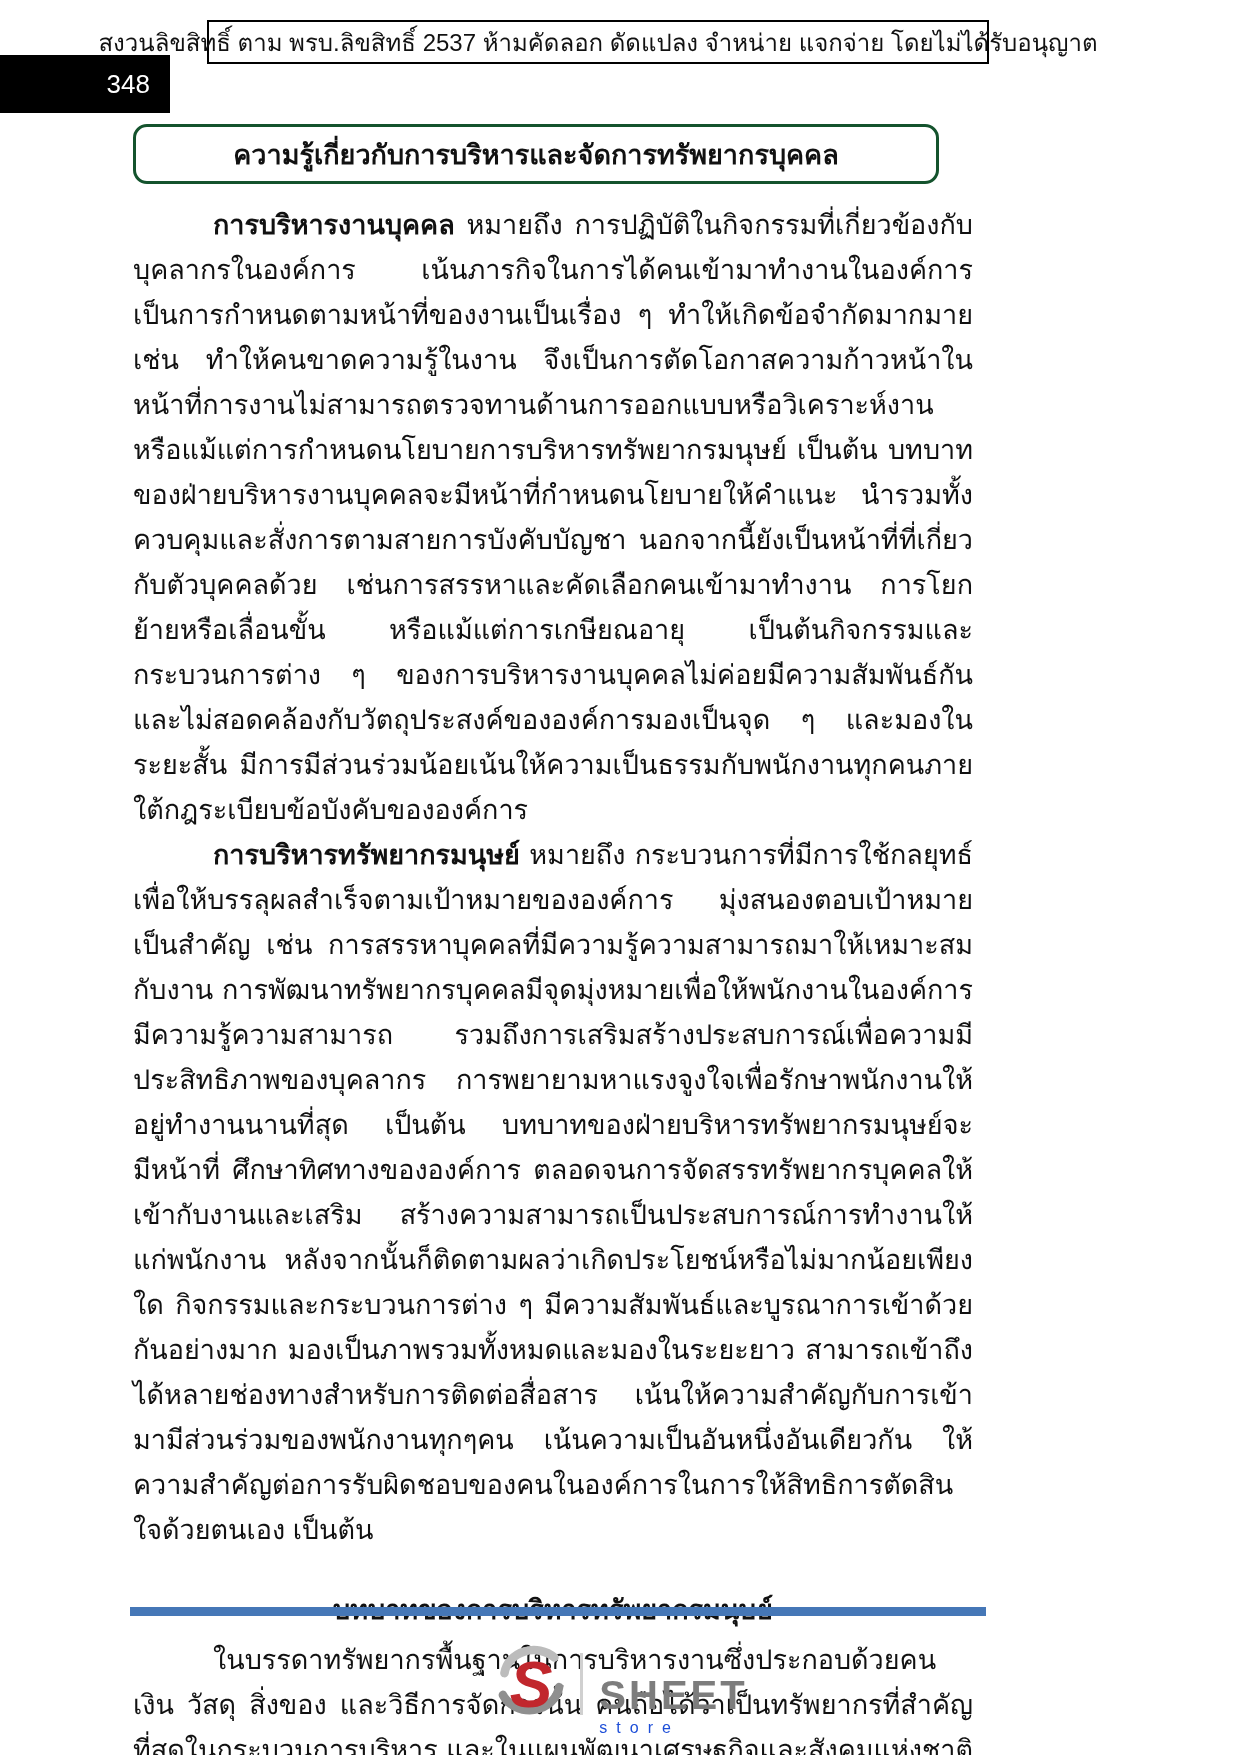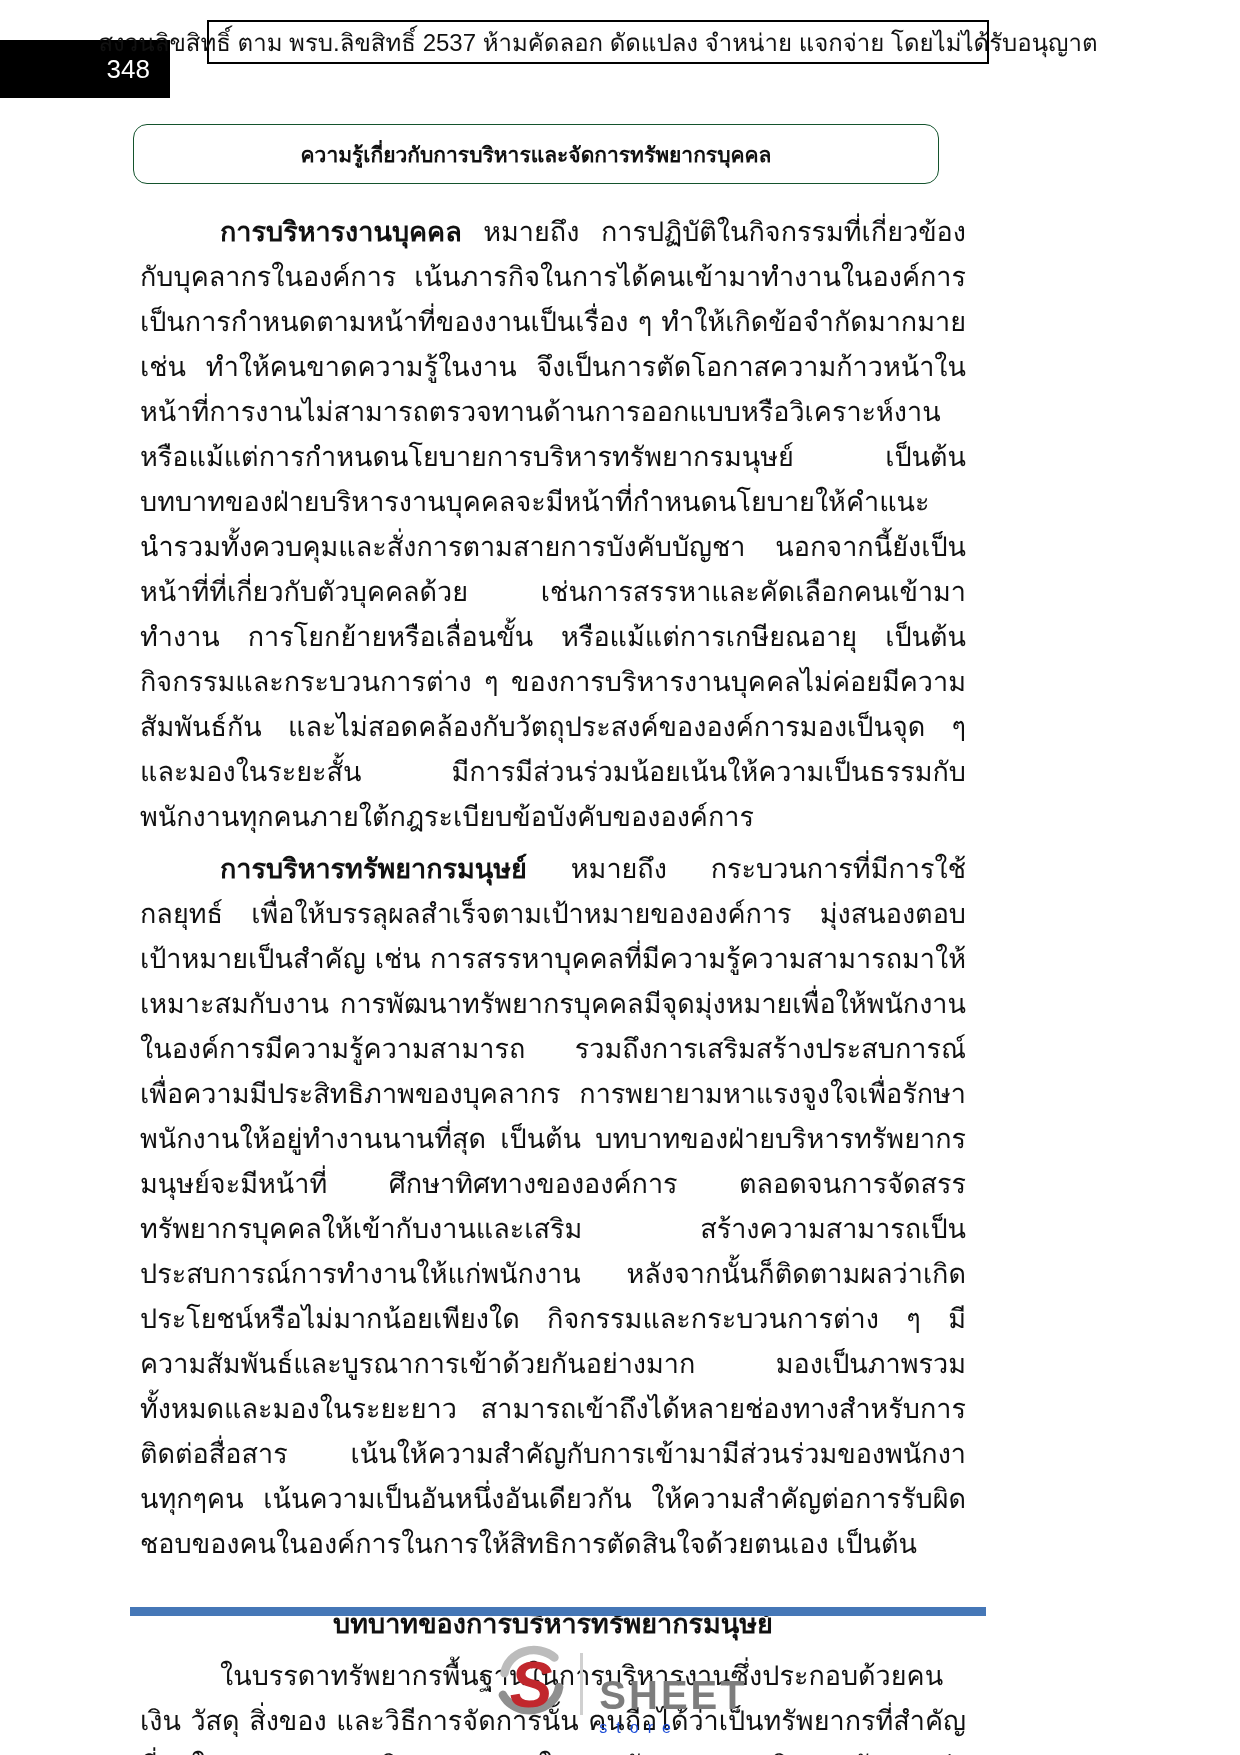--- a/index.html
+++ b/index.html
@@ -9,21 +9,21 @@
     height: 1755px;
     background: #ffffff;
     font-family: "Liberation Sans", "DejaVu Sans", sans-serif;
     color: #111111;
     overflow: hidden;
   }
 
   
   .page-number-box {
     position: absolute;
-    left: 0; top: 40px;
+    left: 0; top: 55px;
     width: 170px; height: 58px;
     background: #000000;
     color: #ffffff;
     display: flex; align-items: center; justify-content: flex-end;
     padding-right: 20px; box-sizing: border-box;
     font-size: 26px;
   }
   .copyright-box {
     position: absolute;
     left: 207px; top: 20px;
@@ -33,38 +33,38 @@
     display: flex; align-items: center; justify-content: center;
     font-size: 24px;
     white-space: nowrap;
   }
 
   
   .title-box {
     position: absolute;
     left: 133px; top: 124px;
     width: 806px; height: 60px;
-    border: 1px solid #14532d;
+    border: 3px solid #14532d;
     border-radius: 14px;
     box-sizing: border-box;
     display: flex; align-items: center; justify-content: center;
-    font-size: 21px; font-weight: bold;
+    font-size: 27px; font-weight: bold;
     background: #ffffff;
   }
 
   
   .content {
     position: absolute;
     left: 133px; top: 203px;
     width: 840px;
     font-size: 27px;
     line-height: 45px;
     text-align: justify;
   }
-  .content p { margin: 7px; text-indent: 80px; }
+  .content p { margin: 0; text-indent: 80px; }
   .section-heading {
     margin: 35px 0 5px 0;
     text-align: center;
     font-weight: bold;
     font-size: 27px;
   }
 
   
   .footer-bar {
     position: absolute;

